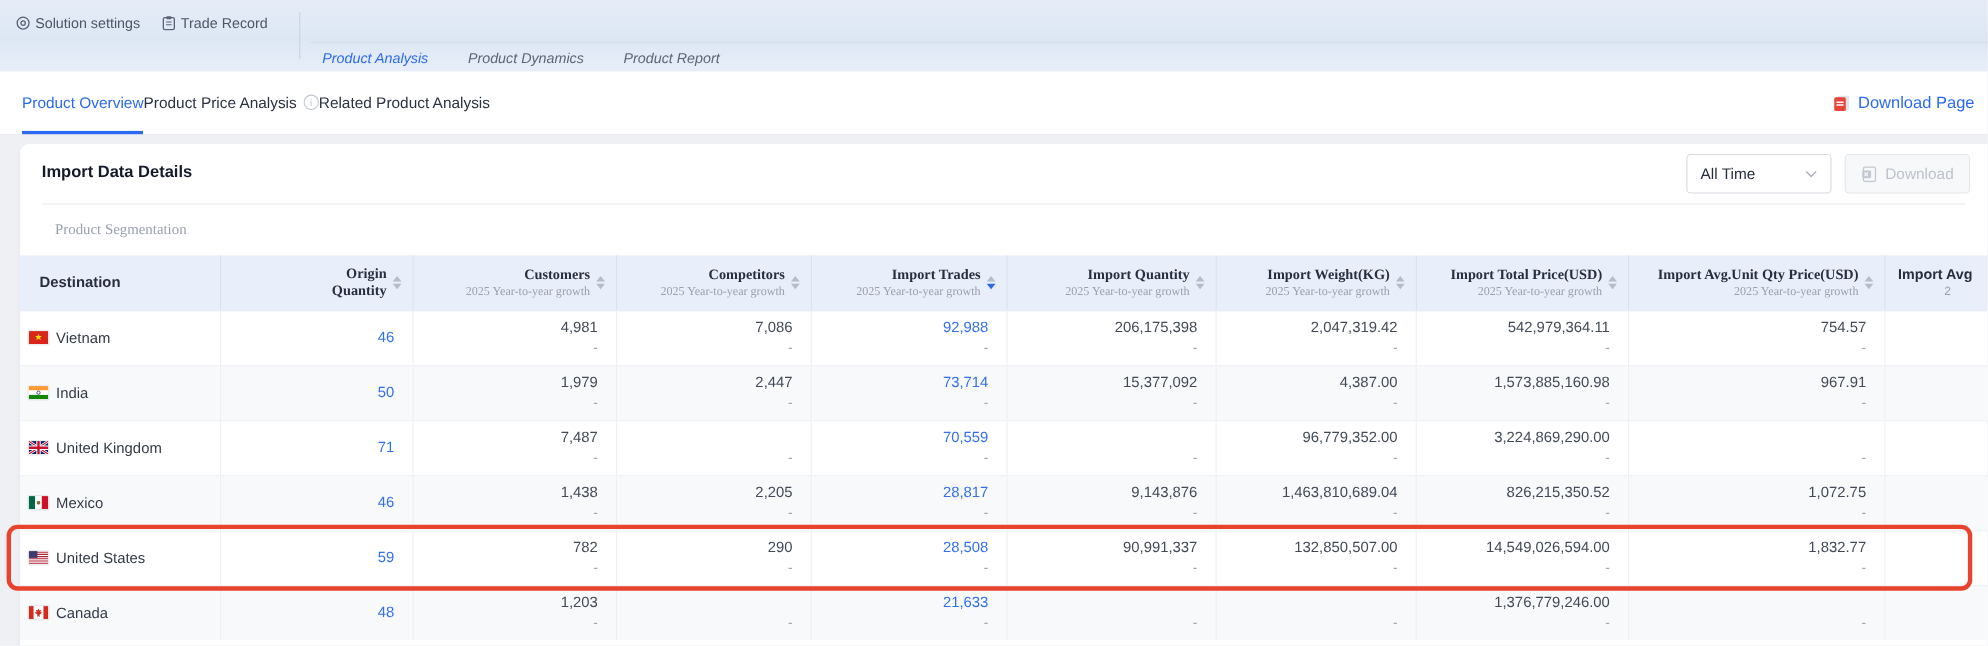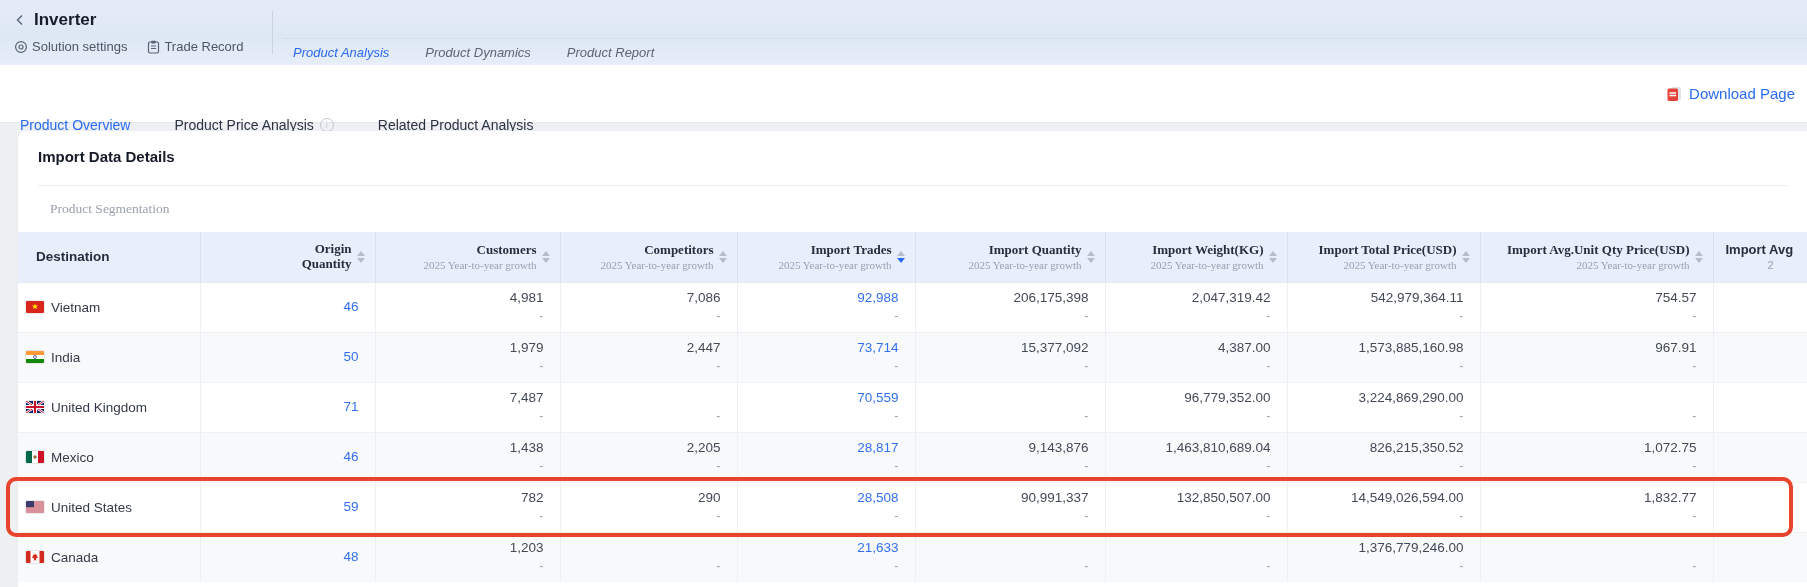--- a/index.html
+++ b/index.html
@@ -23,21 +23,21 @@
   .nav-row1{position:absolute;left:293px;top:0;height:39px;display:flex;gap:42px;align-items:center;}
   .nav1-item{font-size:14px;color:#39414f;height:100%;display:flex;align-items:center;position:relative;cursor:pointer;white-space:nowrap;}
   .nav1-item.active{color:#10151f;font-weight:bold;}
   .nav1-item.active::after{content:"";position:absolute;left:0;right:0;bottom:-1px;height:3px;background:#2a6af0;}
   .nav-hdiv{position:absolute;left:282px;right:0;top:38px;height:1px;background:#d7dde8;}
   .nav-row2{position:absolute;left:293px;top:39px;height:26px;display:flex;gap:36px;align-items:center;}
   .nav2-item{font-size:13px;color:#5d6575;cursor:pointer;white-space:nowrap;font-style:italic;}
   .nav2-item.active{color:#2a6af0;}
   
   .subtabs{position:absolute;left:0;top:65px;width:1807px;height:58px;background:#ffffff;border-bottom:1px solid #e6e8ec;}
-  .subtab-list{position:absolute;left:20px;top:0;height:100%;display:flex;gap:44px;margin-top:32px;}
+  .subtab-list{position:absolute;left:20px;top:0;height:100%;display:flex;}
   .subtab{display:flex;align-items:center;gap:6px;font-size:14px;color:#2b3342;height:100%;border-bottom:3px solid transparent;padding-top:2px;cursor:pointer;white-space:nowrap;}
   .subtab.active{color:#2a6af0;border-bottom-color:#2a6af0;}
   .info-ic{width:14px;height:14px;border:1px solid #c2c8d2;border-radius:50%;color:#c2c8d2;
     font-size:9px;display:inline-flex;align-items:center;justify-content:center;font-style:normal;}
   .download-page{position:absolute;right:12px;top:0;height:100%;display:flex;align-items:center;gap:6px;
     color:#2a6af0;font-size:15px;cursor:pointer;}
   
   .card{position:absolute;left:18px;top:131px;width:1789px;height:456px;background:#fff;
     border-radius:8px 0 0 0;box-shadow:0 1px 3px rgba(40,60,90,.06);overflow:hidden;}
   .card-head{position:relative;height:54px;}
@@ -93,28 +93,20 @@
   .highlight-box{position:absolute;left:6px;top:477px;width:1787px;height:60px;
     border:4px solid #e8432c;border-radius:10px;pointer-events:none;z-index:9;}
   
   .ic{display:inline-flex;align-items:center;justify-content:center;}
 </style>
 </head>
 <body>
 
 <div class="topbar">
   <div class="brand">
-    <div class="brand-row1">
-      <span class="chev">
-        <svg width="12" height="12" viewBox="0 0 12 12">
-            <path d="M8 1.5 3.5 6 8 10.5" fill="none" stroke="#5a6375" stroke-width="1.4"></path>
-          </svg>
-      </span>
-      <span class="brand-title">Inverter</span>
-    </div>
     <div class="brand-row2">
       <span class="brand-link">
         <span class="ic">
           <svg width="14" height="14" viewBox="0 0 14 14">
               <circle cx="7" cy="7" r="5.4" fill="none" stroke="#5a6375" stroke-width="1.2"></circle>
               <circle cx="7" cy="7" r="2" fill="none" stroke="#5a6375" stroke-width="1.2"></circle>
             </svg>
         </span>
         <span>Solution settings</span>
       </span>
@@ -160,20 +152,40 @@
           <path d="M3.5 7h6.5M3.5 9.5h6.5" stroke="#fff" stroke-width="1.4"></path>
         </svg>
     </span>
     <span>Download Page</span>
   </div>
 </div>
 
 <div class="card">
   <div class="card-head">
     <div class="card-title">Import Data Details</div>
+    <div class="head-controls">
+      <div class="select">
+        <span class="sel-txt">All Time</span>
+        <span class="chev-down ic">
+          <svg width="11" height="7" viewBox="0 0 11 7">
+              <path d="M1 1l4.5 4.5L10 1" fill="none" stroke="#aab0bb" stroke-width="1.3"></path>
+            </svg>
+        </span>
+      </div>
+      <div class="btn-dl">
+        <span class="ic">
+          <svg width="15" height="15" viewBox="0 0 15 15">
+              <rect x="2" y="1" width="11" height="13" rx="1.5" fill="none" stroke="#c3c9d2" stroke-width="1.2"></rect>
+              <rect x="1" y="4" width="8" height="7" rx="1" fill="#c3c9d2"></rect>
+              <path d="M3 5.8l3 3.4M6 5.8l-3 3.4" stroke="#f7f8f9" stroke-width="1.1"></path>
+            </svg>
+        </span>
+        <span>Download</span>
+      </div>
+    </div>
   </div>
   <div class="card-divider"></div>
 
   <div class="seg-row">
     <span class="seg-label">Product Segmentation</span>
   </div>
 
   <div class="table-wrap">
     <table id="dataTable">
         <colgroup>

